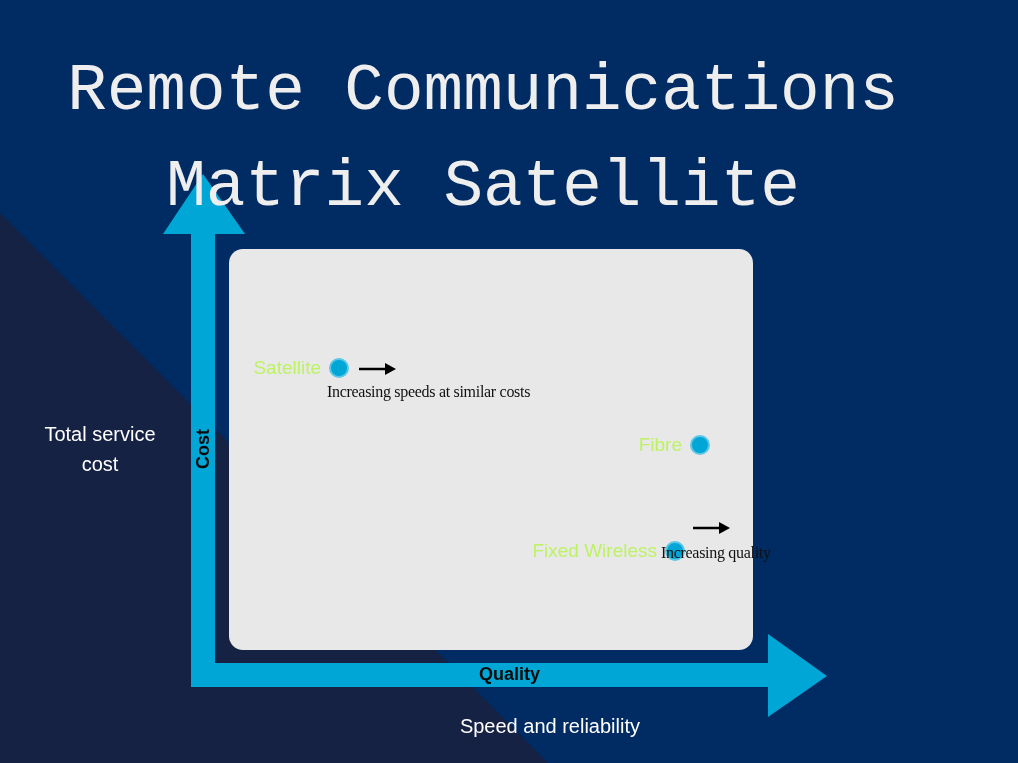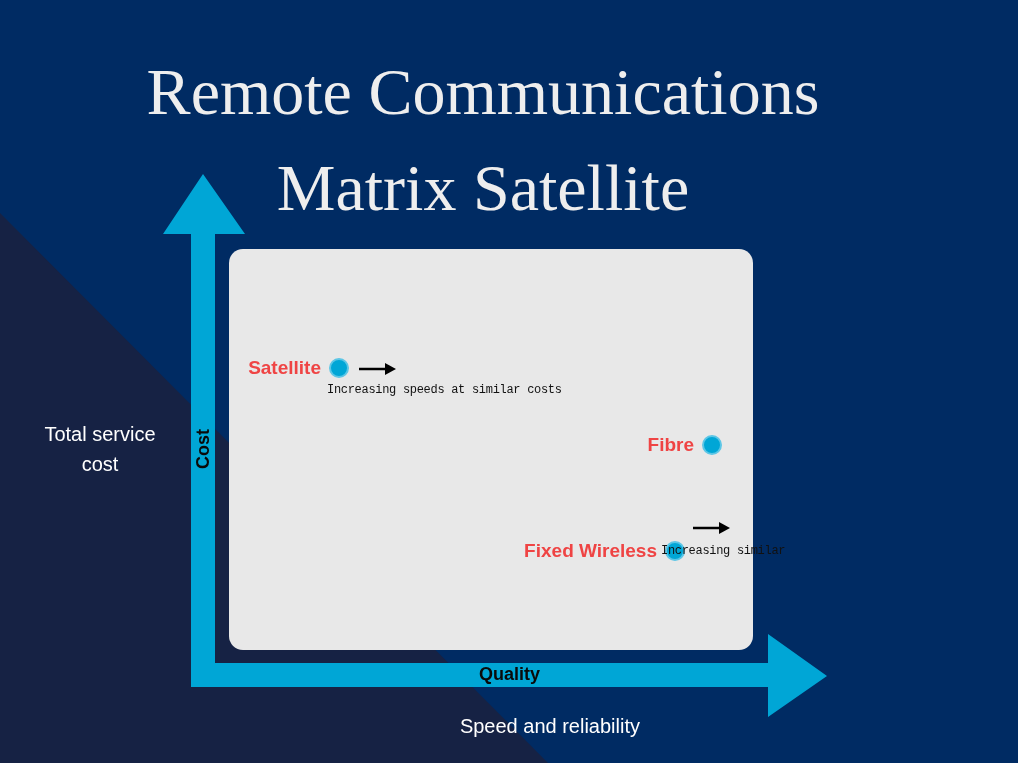--- a/index.html
+++ b/index.html
@@ -4,21 +4,21 @@
   <style>
     html, body { margin: 0; padding: 0; }
     body {
       width: 1018px; height: 763px; overflow: hidden; position: relative;
       background: #002b63;
       font-family: "Liberation Sans", sans-serif;
     }
     #bg-svg { position: absolute; left: 0; top: 0; }
     .title-line {
       position: absolute; left: 0; width: 966px; text-align: center;
-      color: #eeeeee; font-size: 66px; font-family: Liberation Serif, serif;
+      color: #eeeeee; font-size: 66px; font-family: Liberation Mono, monospace;
       letter-spacing: 0px; white-space: nowrap;
     }
     #title-1 { top: 54px; }
     #title-2 { top: 150px; }
     .matrix-box {
       position: absolute; left: 229px; top: 249px; width: 524px; height: 401px;
       background: #e8e8e8; border-radius: 14px;
     }
     .axis-label-side {
       position: absolute; color: #ffffff; font-size: 20px; text-align: center;
@@ -31,31 +31,31 @@
     }
     #y-name {
       left: 203px; top: 449px; transform: translate(-50%, -50%) rotate(-90deg);
       white-space: nowrap;
     }
     #x-name { left: 440px; top: 664px; width: 100px; text-align: right; }
     .point {
       position: absolute; display: flex; align-items: center;
     }
     .point-label {
-      color: #ef4444; font-weight: bold; font-size: 19px; white-space: nowrap;
+      color: #bef264; font-weight: normal; font-size: 19px; white-space: nowrap;
       margin-right: 8px;
     }
     .dot {
       width: 20px; height: 20px; border-radius: 50%; background: #00a6d6;
       border: 2px solid #5cc6e6; box-sizing: border-box; flex: 0 0 auto;
     }
     .trend-arrow { margin-left: 5px; flex: 0 0 auto; }
     .note {
-      position: absolute; font-size: 12px; color: #111111; white-space: nowrap;
-      font-family: Liberation Mono, monospace; letter-spacing: -0.3px;
+      position: absolute; font-size: 16px; color: #111111; white-space: nowrap;
+      font-family: Liberation Serif, serif; letter-spacing: -0.3px;
     }
   </style>
 </head>
 <body>
 
 <svg id="bg-svg" width="1018" height="763">
   <polygon points="0,213 548,763 0,763" fill="#162244"></polygon>
 
   <polygon points="203,174 245,234 215,234 215,663 191,663 191,234 163,234" fill="#00a6d6"></polygon>
 
@@ -75,26 +75,26 @@
 <div class="point" id="pt-0" style="right:669px; top:357px;">
   <span class="point-label">Satellite</span>
   <span class="dot"></span>
 </div>
 <svg class="trend-arrow" style="position:absolute; left:354px; top:362px;" width="38" height="14">
   <line x1="0" y1="7" x2="28" y2="7" stroke="#000" stroke-width="2.5"></line>
   <polygon points="26,1 37,7 26,13" fill="#000"></polygon>
 </svg>
 <div class="note" style="left:327px; top:383px;">Increasing speeds at similar costs</div>
 
-<div class="point" id="pt-1" style="right:296px; top:434px;">
+<div class="point" id="pt-1" style="right:308px; top:434px;">
   <span class="point-label">Fibre</span>
   <span class="dot"></span>
 </div>
 
 <div class="point" id="pt-2" style="right:333px; top:540px;">
   <span class="point-label">Fixed Wireless</span>
   <span class="dot"></span>
 </div>
 <svg class="trend-arrow" style="position:absolute; left:688px; top:521px;" width="38" height="14">
   <line x1="0" y1="7" x2="28" y2="7" stroke="#000" stroke-width="2.5"></line>
   <polygon points="26,1 37,7 26,13" fill="#000"></polygon>
 </svg>
-<div class="note" style="left:661px; top:544px;">Increasing similar</div>
+<div class="note" style="left:661px; top:544px;">Increasing quality</div>
 
 </body></html>

